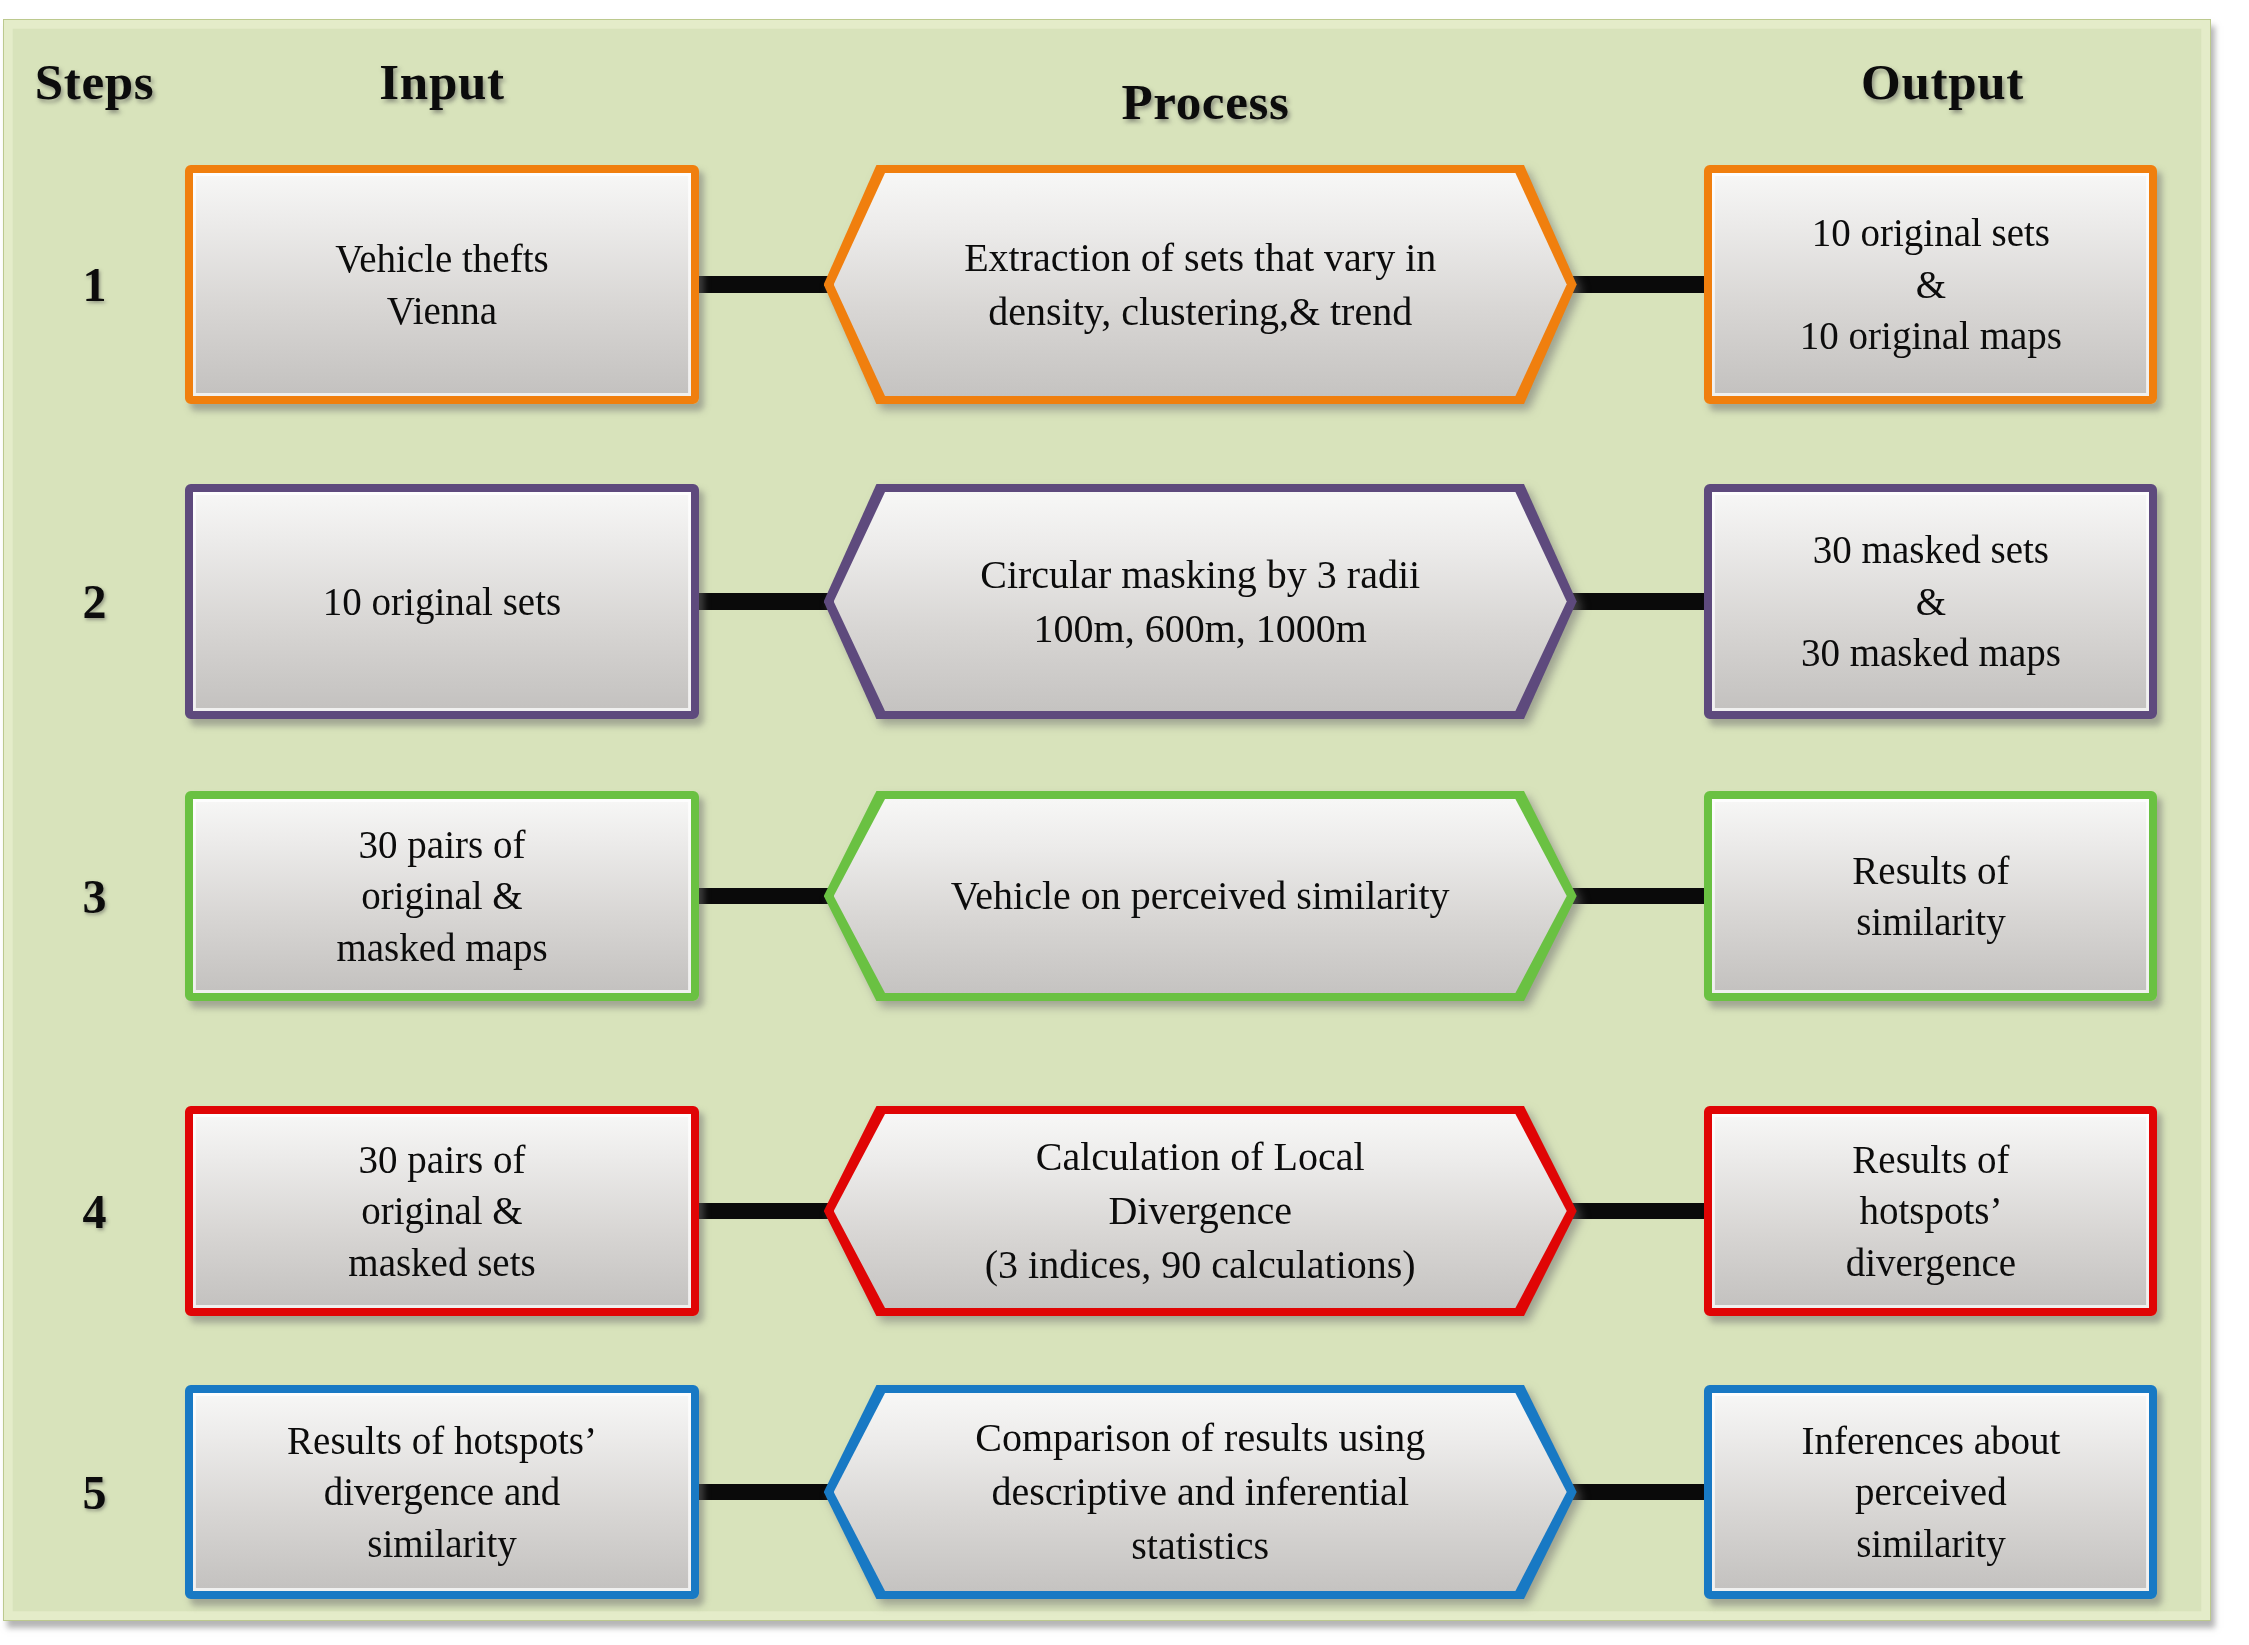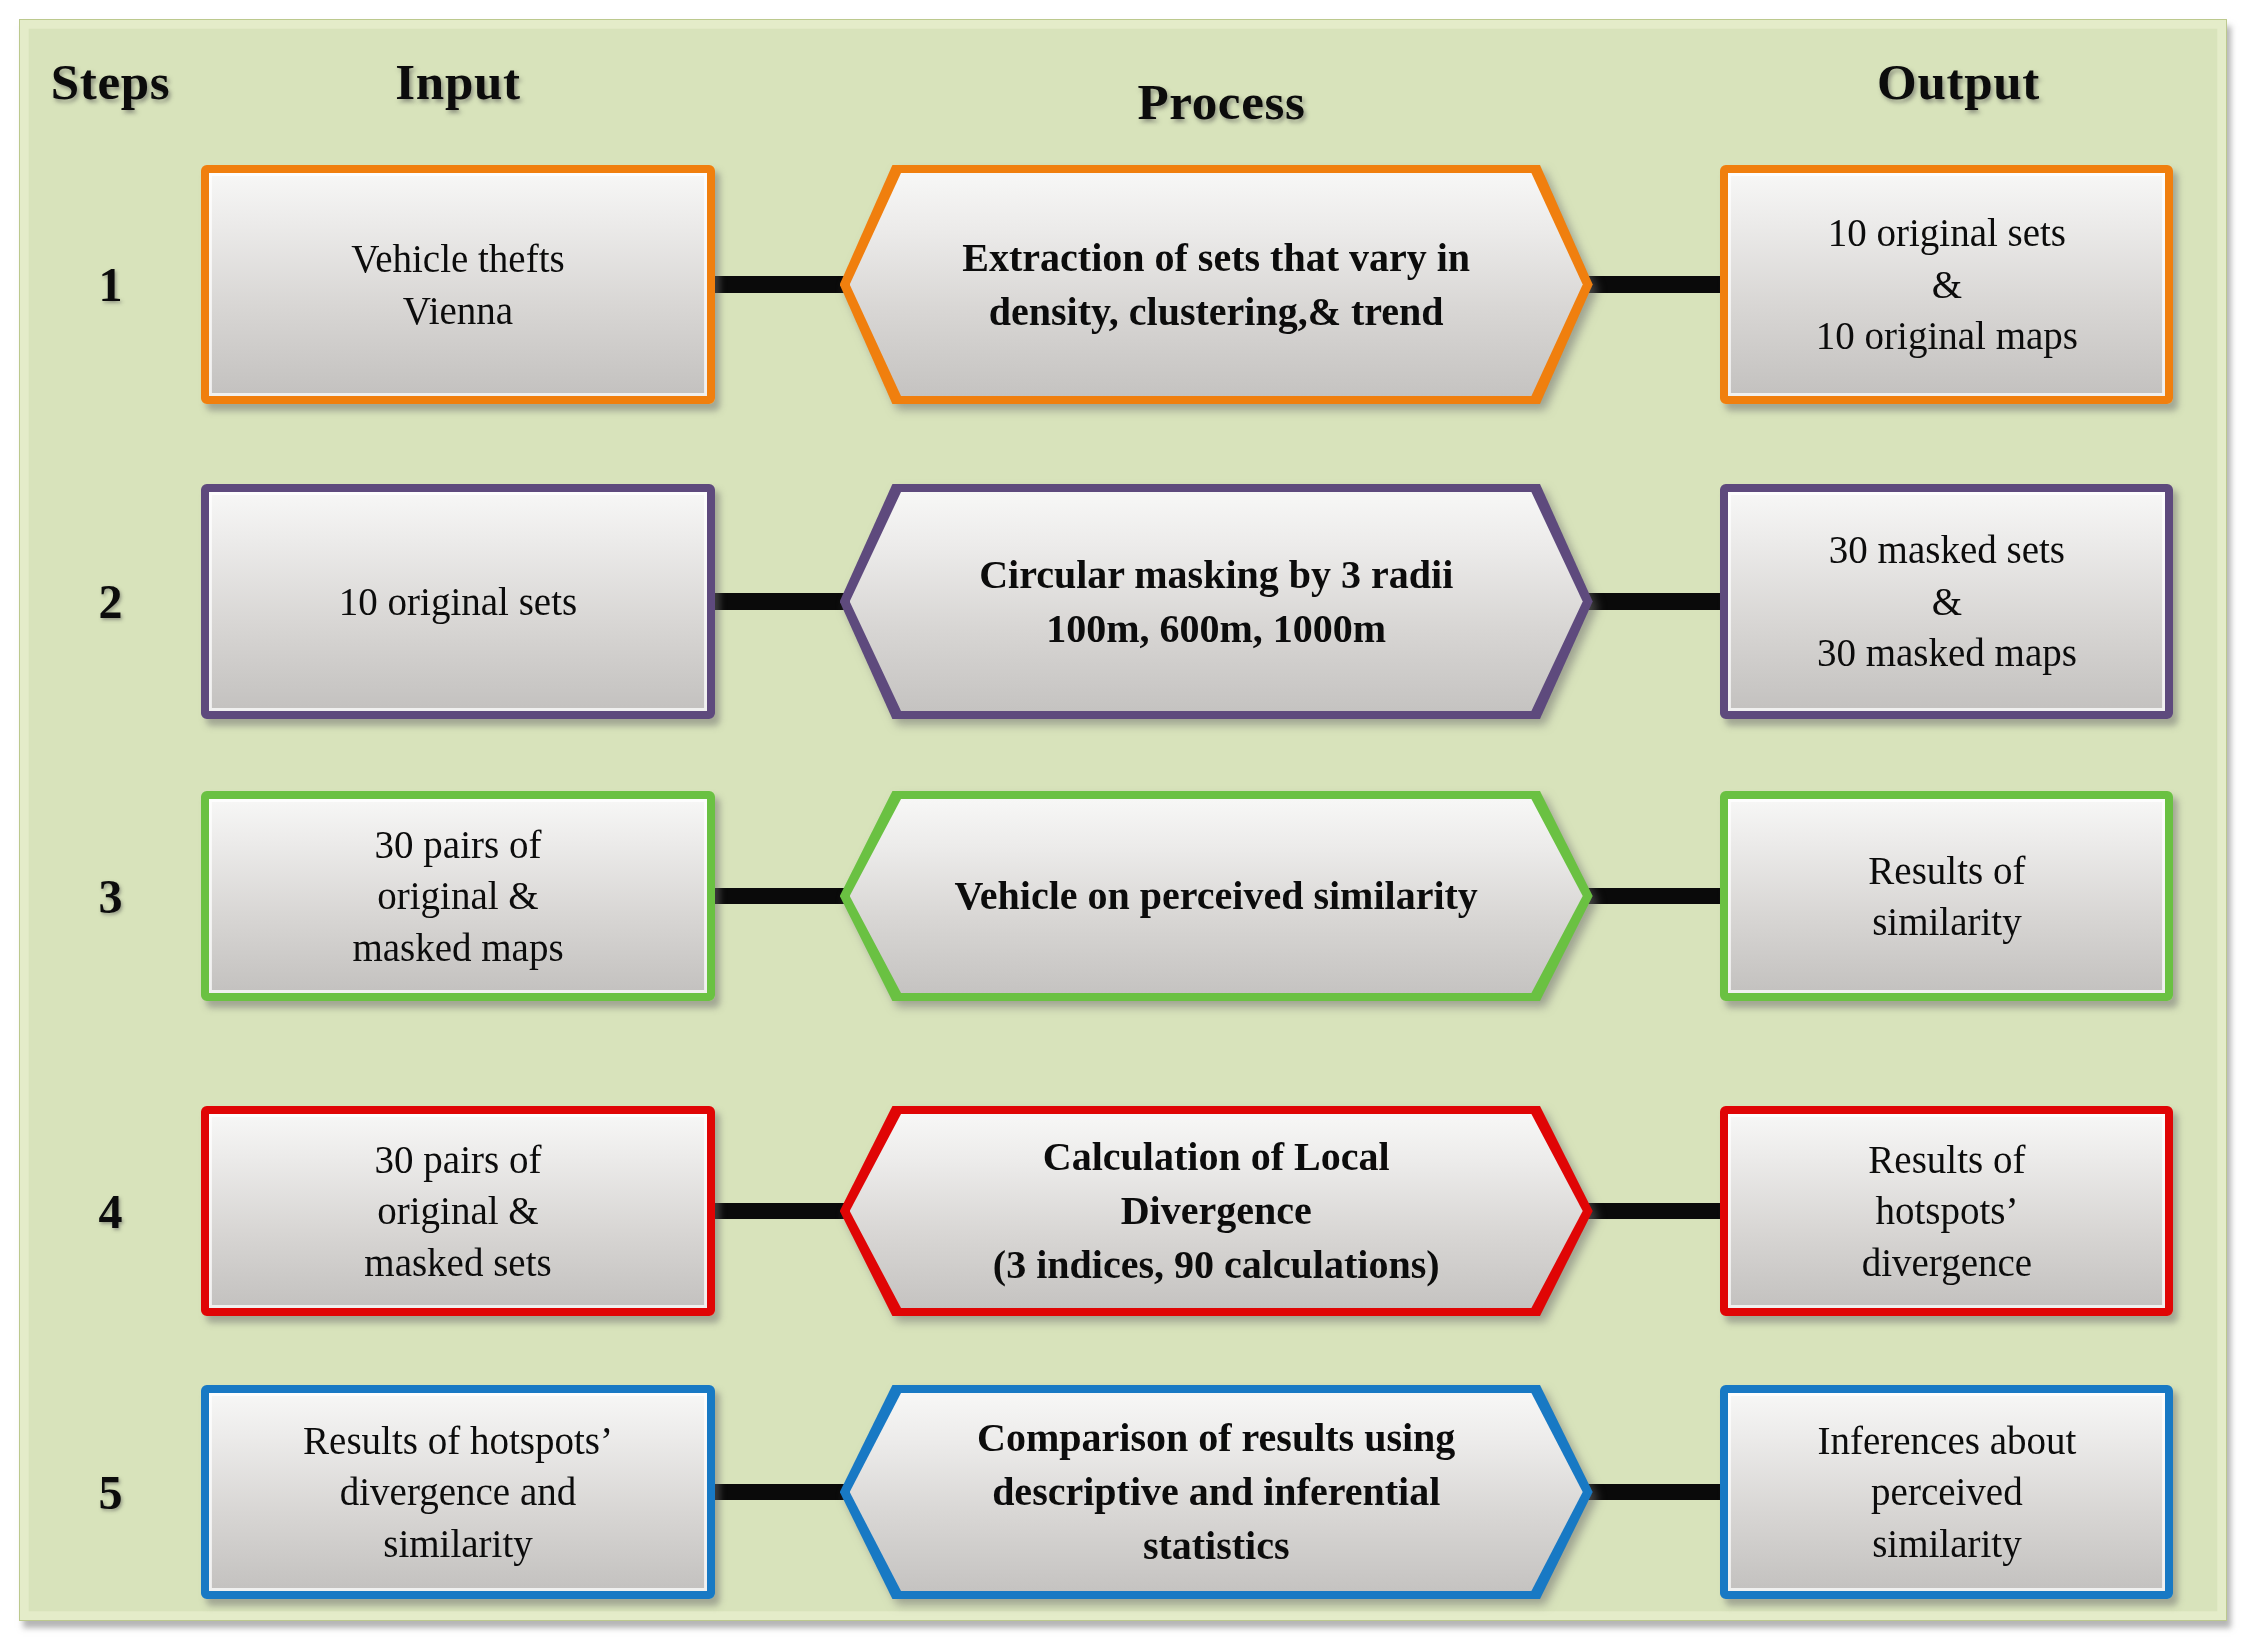--- a/index.html
+++ b/index.html
@@ -2,21 +2,21 @@
 <html style="font-size:11.6px"><head>
 <meta charset="utf-8">
 <style>
   html,body{margin:0;padding:0;}
   body{
     width:2250px;height:1646px;background:#ffffff;position:relative;
     font-family:"Liberation Serif","DejaVu Serif",serif;color:#0c0c0c;
     overflow:hidden;
   }
   .panel{
-    position:absolute;left:19px;top:19px;width:2208px;height:1602px;
+    position:absolute;left:3px;top:19px;width:2208px;height:1602px;
     box-sizing:border-box;background:#d8e3bb;
     border:1.4px solid #bcc98e;
     box-shadow: inset 0 0 0 8.7px #e4ecc9, 3.6px 7.2px 5.8px rgba(120,120,120,0.55);
   }
   .header-row{display:flex;height:123px;align-items:center;}
   .h-cell{
     text-align:center;font-weight:bold;font-size:51px;letter-spacing:0.7px;
     text-shadow:2.2px 2.9px 4.3px rgba(80,80,80,0.55);
   }
   .w-step{width:181px;}
@@ -46,21 +46,21 @@
     position:relative;z-index:2;
   }
   .in-box{width:514px;text-align:center;}
   .out-box{width:453px;}
 
   .conn{align-self:center;height:16.7px;background:#0a0a0a;position:relative;z-index:1;}
   .conn1{width:145px;margin-right:-14.5px;margin-left:-5.8px;}
   .conn2{width:148px;margin-left:-14.5px;margin-right:-5.8px;}
 
   .hex{width:753px;position:relative;z-index:2;
-       filter:drop-shadow(5px 6.5px 5px rgba(110,110,110,0.55));font-weight:bold;}
+       filter:drop-shadow(5px 6.5px 5px rgba(110,110,110,0.55));}
   .hex-outer{
     position:absolute;inset:0;background:var(--accent,#888);
     clip-path:polygon(0 50%,7% 0,93% 0,100% 50%,93% 100%,7% 100%);
   }
   .hex-inner{
     position:absolute;top:8px;bottom:8px;left:10px;right:10px;
     background:linear-gradient(to bottom,#f7f7f6 0%,#ecebea 25%,#d8d6d4 62%,#c5c3c1 100%);
     clip-path:polygon(0 50%,7% 0,93% 0,100% 50%,93% 100%,7% 100%);
     display:flex;align-items:center;justify-content:center;text-align:center;
     font-size:40px;line-height:1.35;white-space:pre-line;

